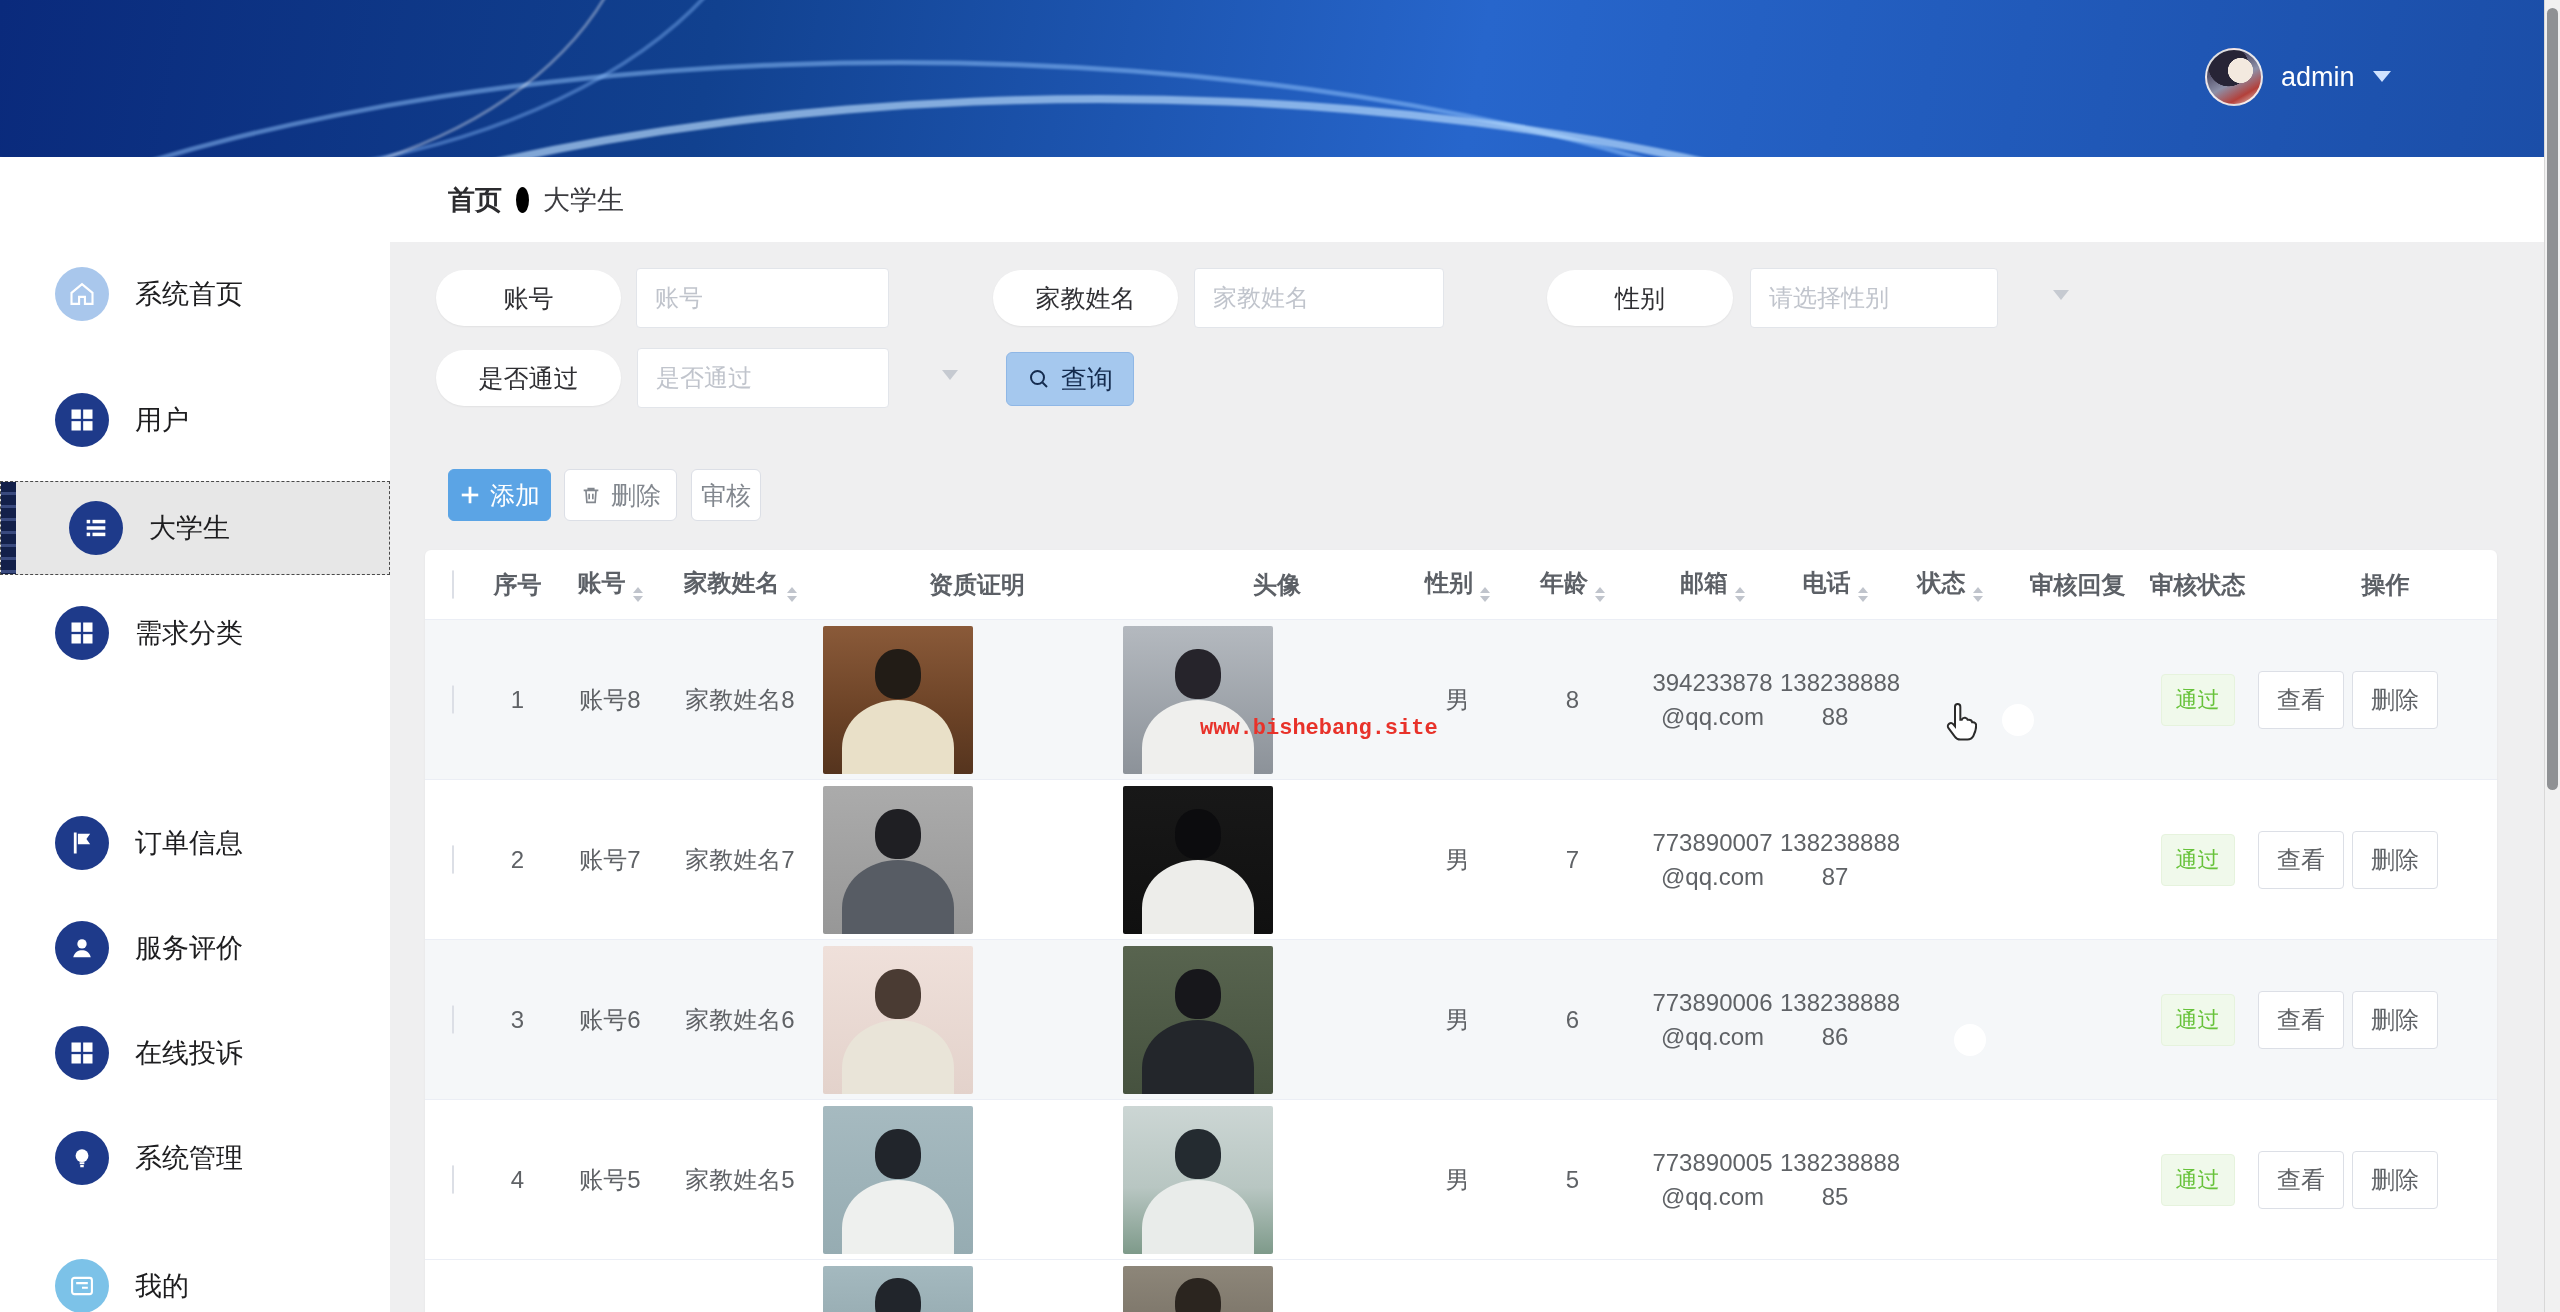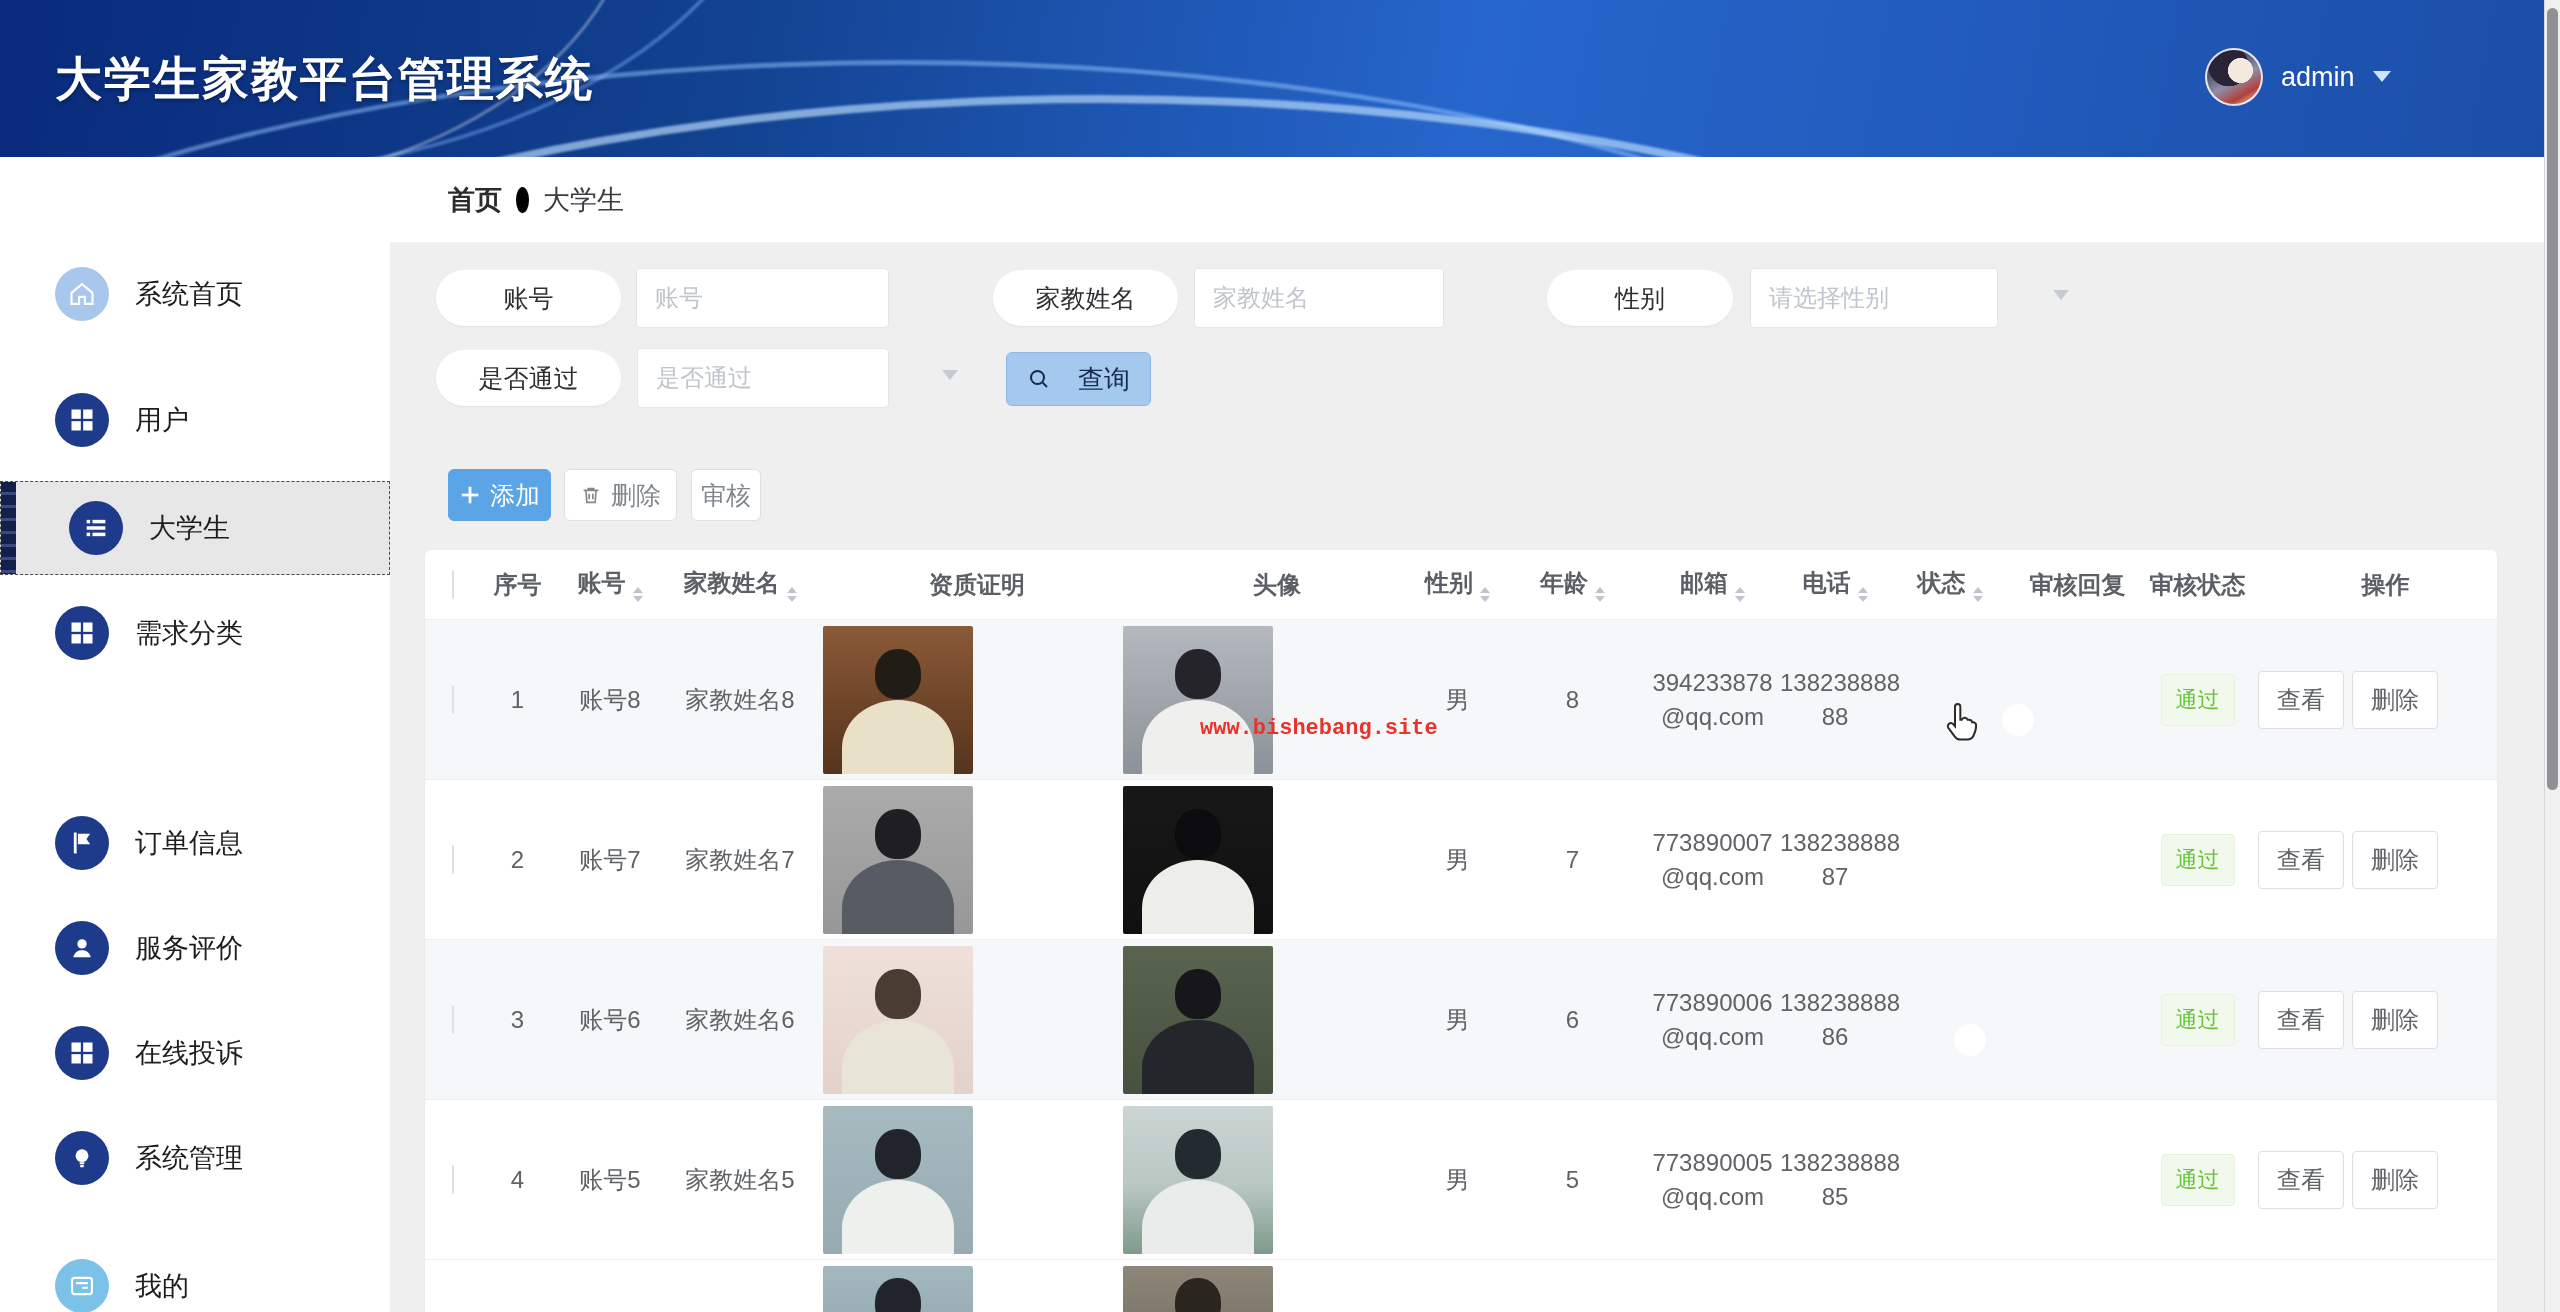--- a/index.html
+++ b/index.html
@@ -46,21 +46,21 @@
   .crumb-home { font-size:27px; font-weight:bold; color:#2b2b2e; }
   .crumb-sep { width:13px; height:26px; background:#000; border-radius:50%; }
   .crumb-cur { font-size:27px; color:#3c3c40; }
   .content { position:absolute; left:0; top:85px; width:100%; height:1070px; background:#efeff0; }
 
   
   .pill { position:absolute; height:56px; background:#fff; border-radius:28px; display:flex; align-items:center; justify-content:center; font-size:25px; color:#2f2f33; box-shadow:0 1px 2px rgba(0,0,0,.06); }
   .f-input { position:absolute; height:60px; background:#fff; border:1px solid #e2e5ea; border-radius:4px; font-size:24px; color:#606266; padding:0 18px; font-family:inherit; }
   .f-input::placeholder { color:#c0c4cc; }
   .sel-caret { position:absolute; width:0; height:0; border:8px solid transparent; border-top:10px solid #c6cad1; }
-  .search-btn { position:absolute; height:54px; background:#a5c8ee; border:1px solid #8fb7e6; border-radius:6px; display:flex; align-items:center; gap:27px; padding:0 20px; font-size:26px; color:#142b4e; cursor:pointer; }
+  .search-btn { position:absolute; height:54px; background:#a5c8ee; border:1px solid #8fb7e6; border-radius:6px; display:flex; align-items:center; gap:10px; padding:0 20px; font-size:26px; color:#142b4e; cursor:pointer; }
   .search-btn svg { width:24px; height:24px; }
 
   
   .tb-btn { position:absolute; height:52px; border-radius:6px; display:flex; align-items:center; justify-content:center; gap:9px; font-size:25px; cursor:pointer; }
   .tb-add { background:#5ba4e5; color:#fff; border:1px solid #5ba4e5; }
   .tb-plain { background:#fff; color:#82878e; border:1px solid #dcdfe6; }
   .tb-btn svg { width:22px; height:22px; }
 
   
   .card { position:absolute; left:35px; top:308px; width:2072px; height:900px; background:#fff; border-radius:6px 6px 0 0; box-shadow:0 1px 3px rgba(0,0,0,.05); }
@@ -108,21 +108,20 @@
   .cursor-hand { position:absolute; left:1943px; top:703px; z-index:9; }
 </style>
 </head>
 <body>
 
 <header class="top-header">
   <div class="arc a1"></div>
   <div class="arc a2"></div>
   <div class="arc a3"></div>
   <div class="arc a4"></div>
-  <div class="header-title">大学生家教平台管理系统</div>
   <div class="user-box">
     <div class="avatar"></div>
     <span class="user-name">admin</span>
     <span class="caret-down"></span>
   </div>
 </header>
 
 <div class="page-scrollbar">
   <div class="thumb"></div>
 </div>

